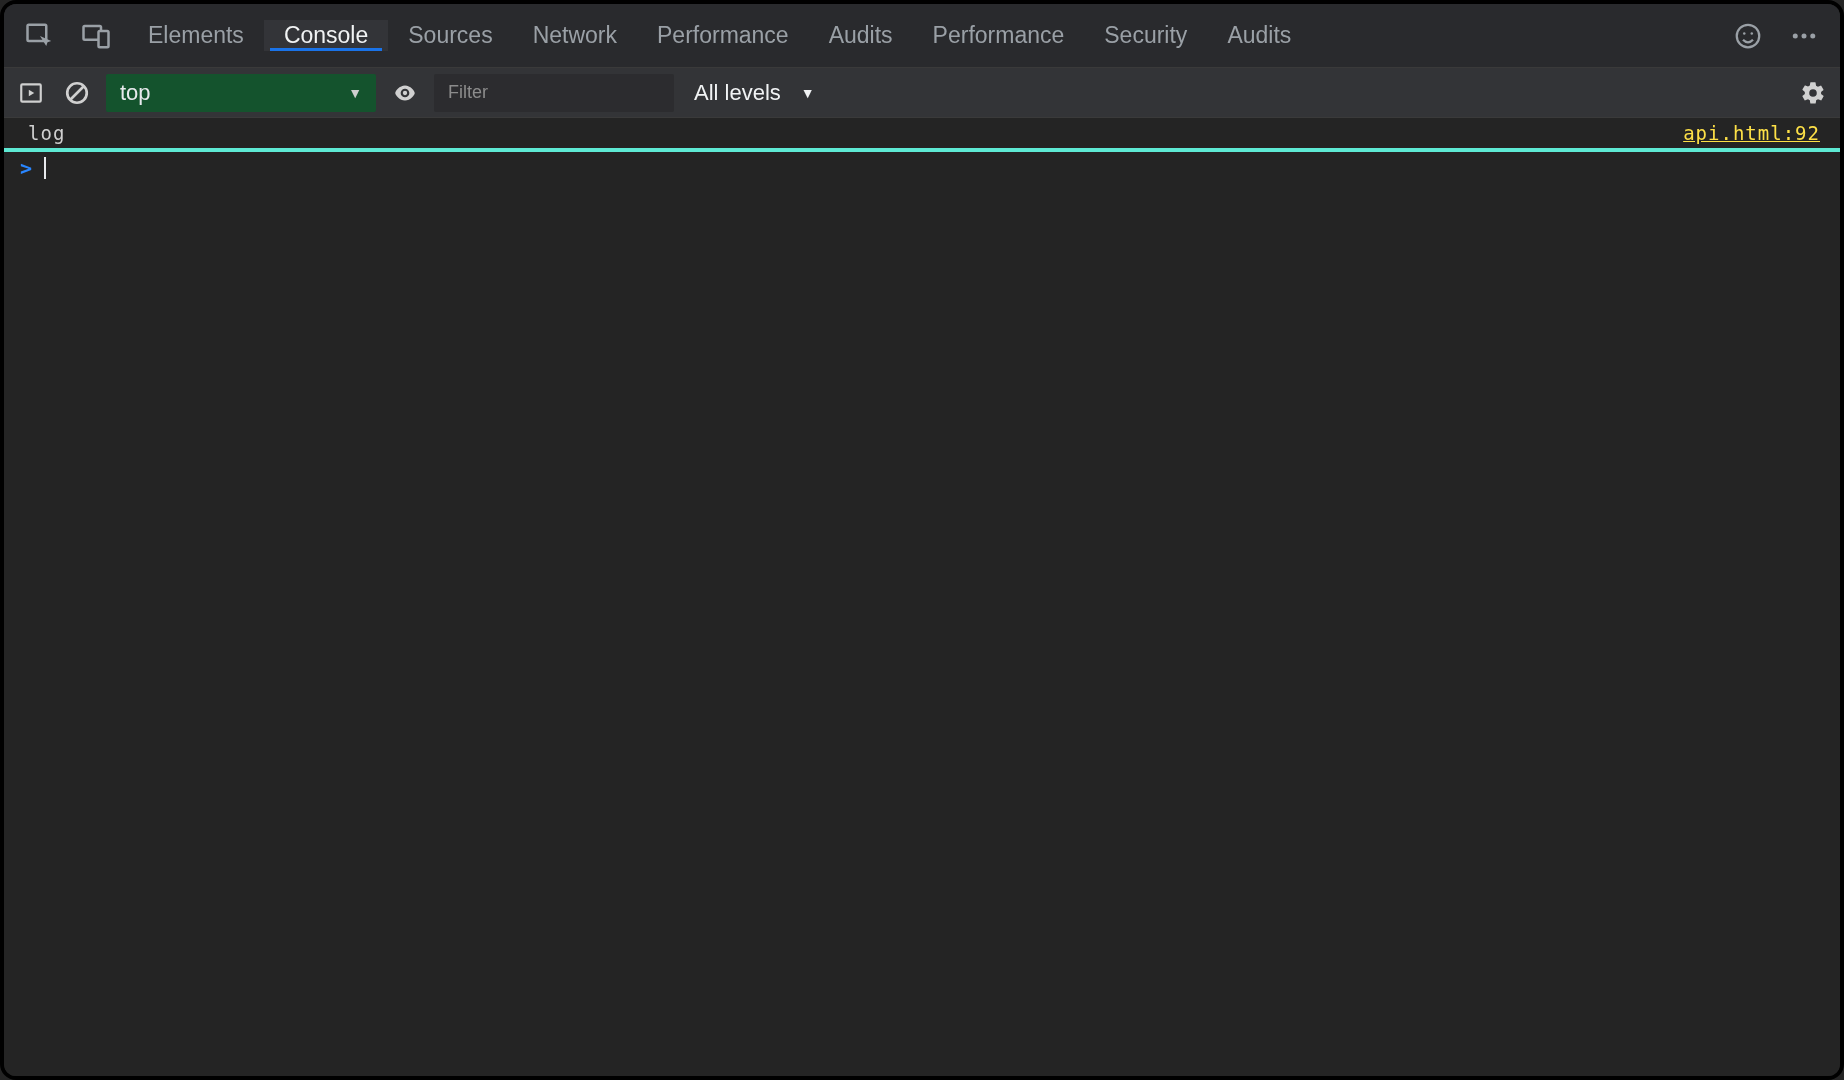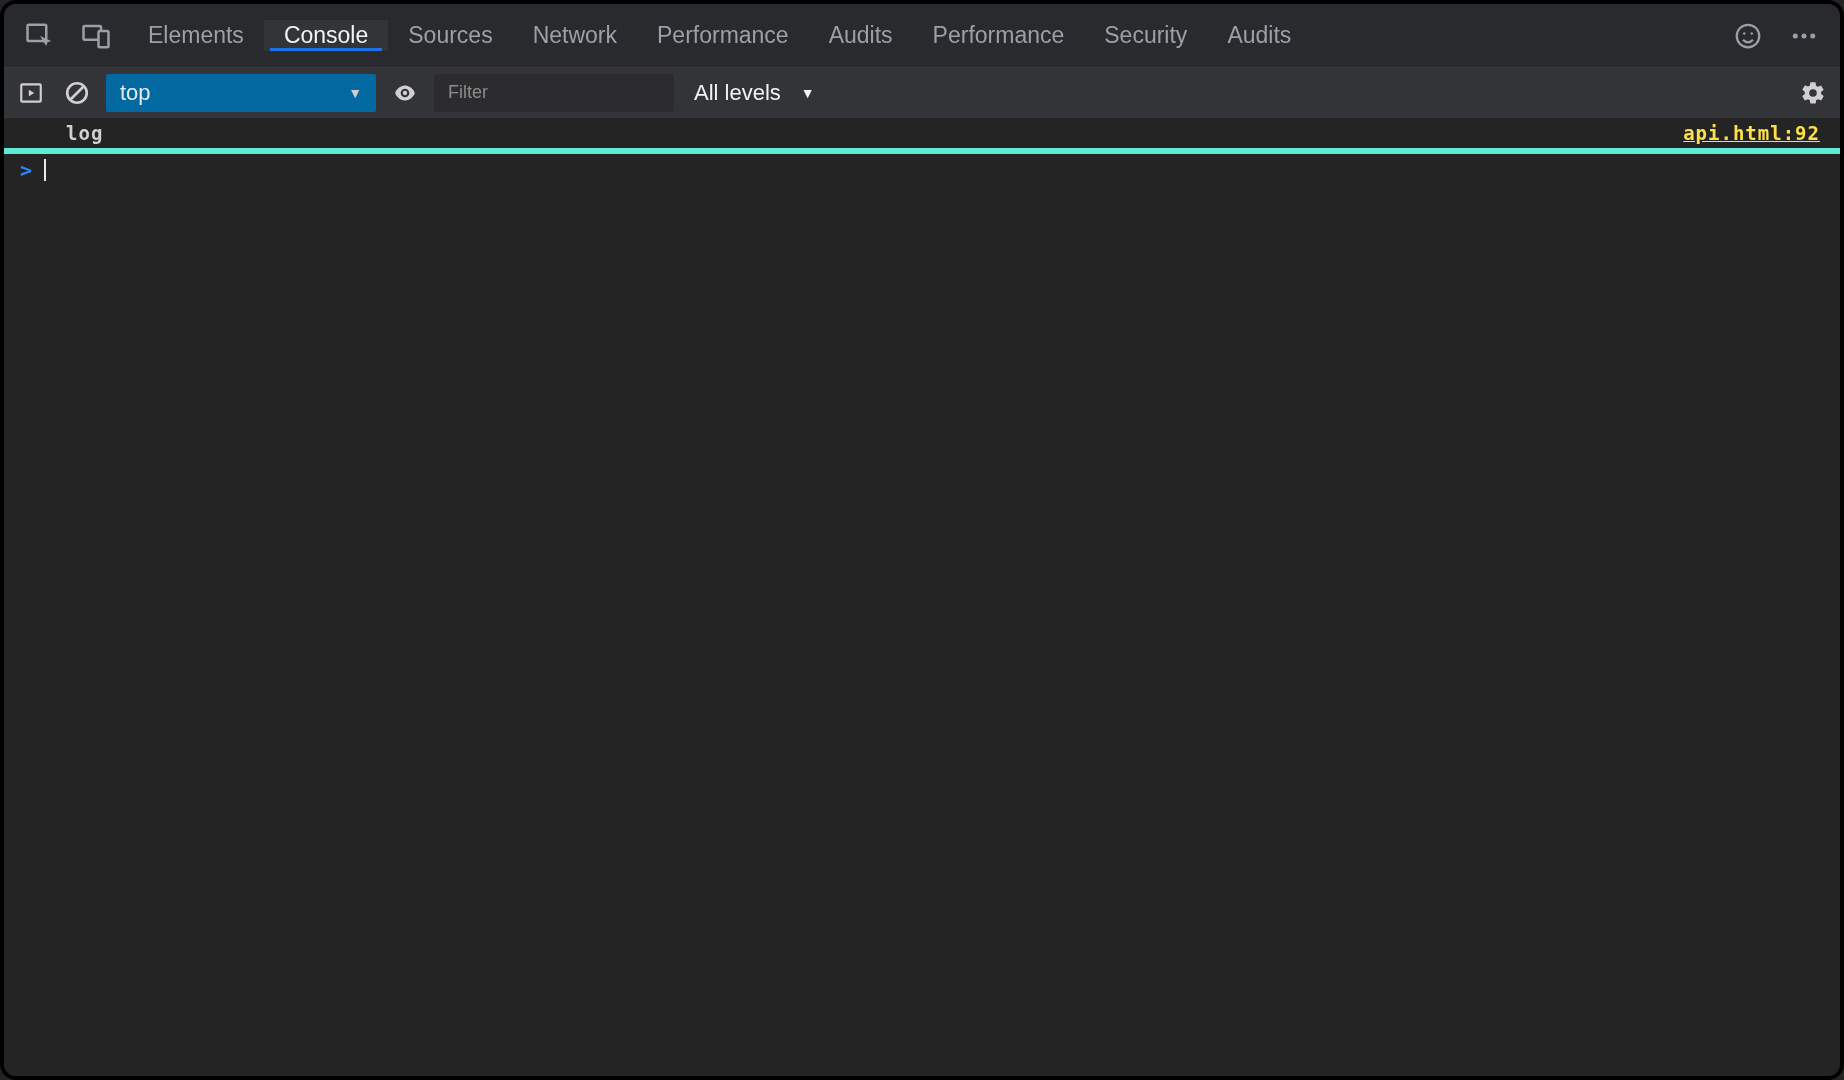--- a/index.html
+++ b/index.html
@@ -83,21 +83,21 @@
     width: 34px;
     height: 34px;
     display: flex;
     align-items: center;
     justify-content: center;
     color: #d0d0d0;
     cursor: pointer;
   }
   .toolbar .icon-btn svg { width: 26px; height: 26px; }
   .context-select {
-    background: #0369a1;
+    background: #14532d;
     color: #e8eaed;
     height: 38px;
     min-width: 270px;
     border-radius: 2px;
     padding: 0 14px;
     display: flex;
     align-items: center;
     justify-content: space-between;
     font-size: 22px;
     cursor: pointer;
@@ -131,25 +131,24 @@
   .messages {
     flex: 1;
     background: #242424;
     font-family: "Menlo", "Consolas", monospace;
     font-size: 19px;
     overflow: auto;
   }
   .log-row {
     display: flex;
     align-items: center;
-    padding: 4px 20px 4px 62px;
-    border-bottom: 6px solid #5eead4;
+    padding: 4px 20px 4px 24px;
+    border-bottom: 4px solid #5eead4;
     min-height: 32px;
     color: #d0d0d0;
-    font-weight: bold;
   }
   .log-row .msg { flex: 1; letter-spacing: 1px; }
   .log-row .src {
     color: #fde047;
     text-decoration: underline;
     cursor: pointer;
     letter-spacing: 1px;
   }
   .prompt-row {
     display: flex;

